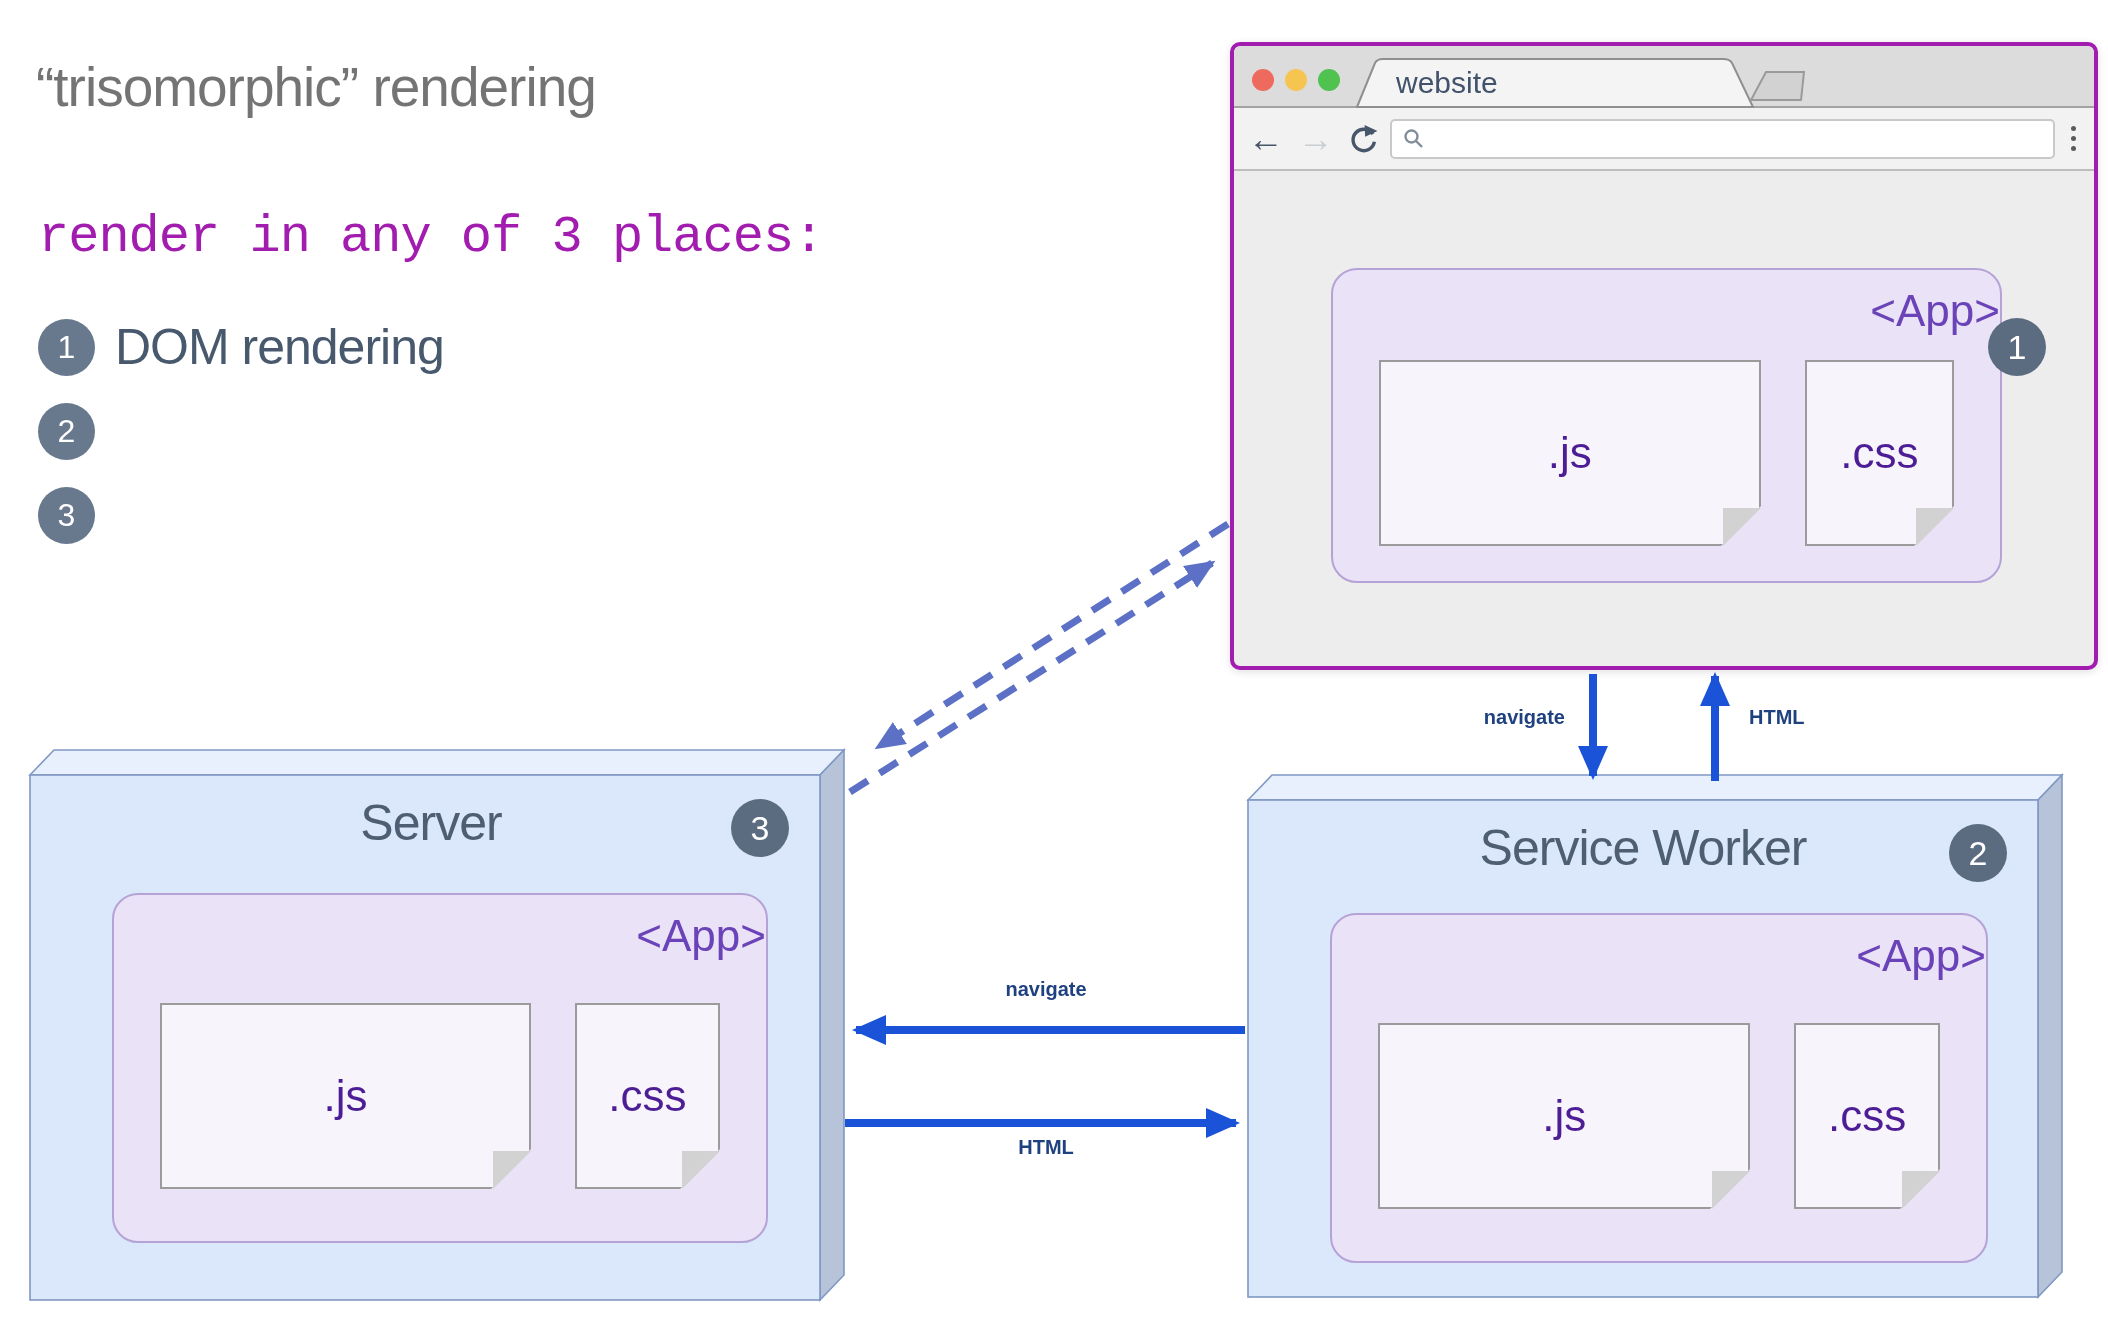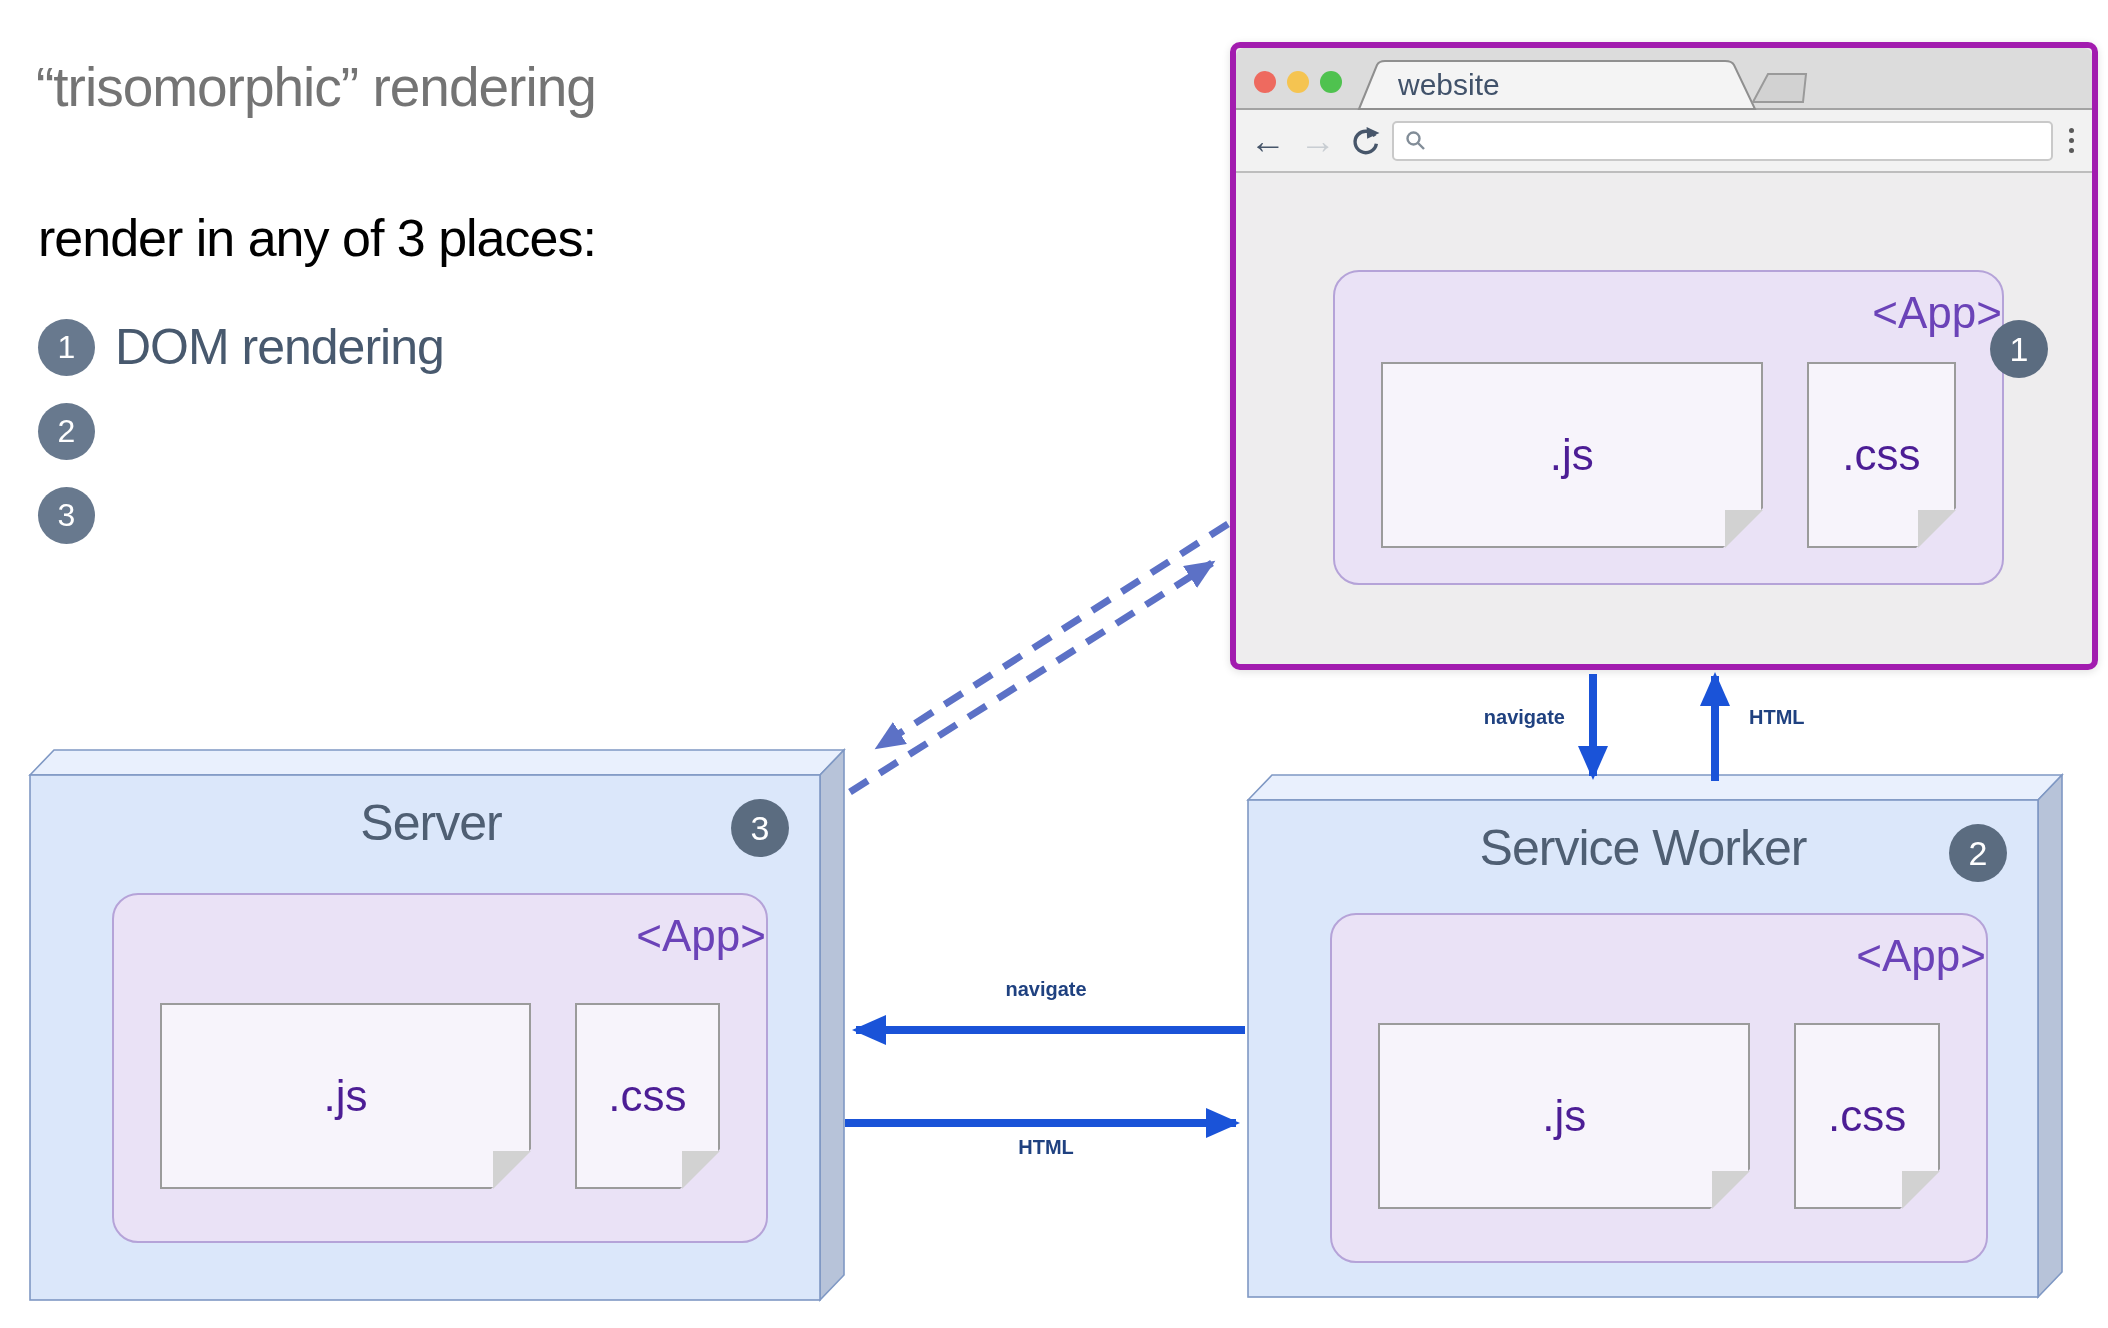--- a/index.html
+++ b/index.html
@@ -7,40 +7,40 @@
     width:2108px;height:1328px;position:relative;overflow:hidden;
     background:#ffffff;font-family:"Liberation Sans",sans-serif;
   }
   
   .intro-title{
     position:absolute;left:36px;top:60px;font-size:55px;letter-spacing:-1px;
     color:#747474;line-height:1;white-space:nowrap;
   }
   .intro-subtitle{
     position:absolute;left:38px;top:212px;font-size:52px;letter-spacing:-1px;
-    color:#000000;line-height:1;white-space:nowrap;
+    color:#a21caf;line-height:1;white-space:nowrap;font-family:Liberation Mono, monospace;
   }
   .intro-list{position:absolute;left:38px;top:318px;display:flex;flex-direction:column;gap:27px;}
   .intro-item{display:flex;align-items:center;gap:20px;}
   .num-circle{
     width:57px;height:57px;border-radius:50%;background:#68798e;color:#fff;
     display:flex;align-items:center;justify-content:center;font-size:32px;flex:0 0 57px;
   }
   .intro-item-label{font-size:50px;color:#48596e;letter-spacing:-1px;white-space:nowrap;}
 
   
   .badge{
     position:absolute;width:58px;height:58px;border-radius:50%;background:#5b6c80;
     color:#fff;font-size:34px;display:flex;align-items:center;justify-content:center;z-index:4;
   }
 
   
   .browser{
     position:absolute;left:1230px;top:42px;width:868px;height:628px;
-    background:#eeedee;border:6px solid #a21caf;border-radius:10px;
+    background:#eeedee;border:4px solid #a21caf;border-radius:10px;
     box-shadow:0 2px 8px rgba(0,0,0,.12);box-sizing:border-box;z-index:2;
   }
   .titlebar{
     position:relative;height:60px;background:#dcdcdc;border-bottom:2px solid #a3a3a3;
     border-radius:8px 8px 0 0;
   }
   .traffic{position:absolute;top:23px;width:22px;height:22px;border-radius:50%;}
   .tab-shapes{position:absolute;left:0;top:0;width:864px;height:64px;z-index:1;}
   .tab-label{
     position:absolute;left:162px;top:20px;z-index:2;font-size:30px;color:#41526a;

